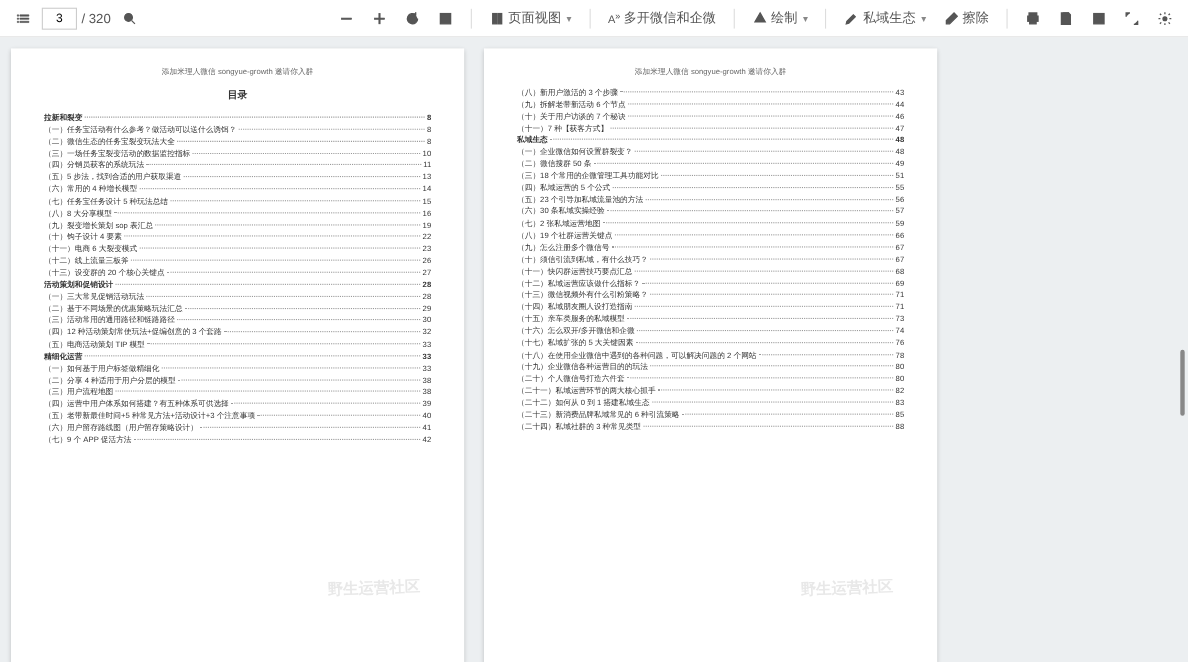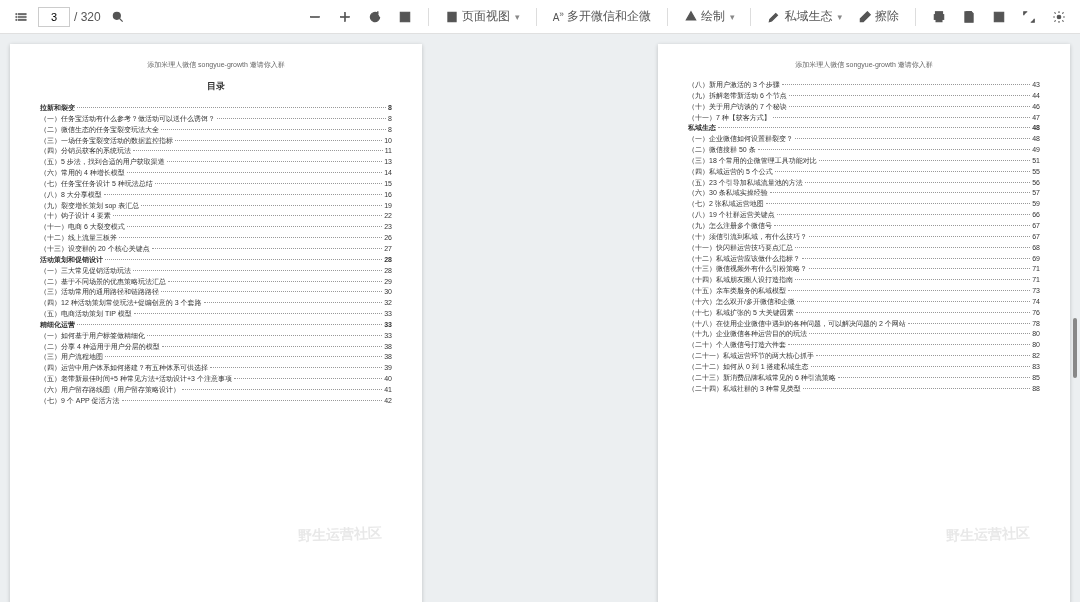--- a/index.html
+++ b/index.html
@@ -4,21 +4,21 @@
 <style>
 *{margin:0;padding:0;box-sizing:border-box;font-family:"Microsoft YaHei",sans-serif}
 body{background:#f5f5f5;width:1080px;height:602px;overflow:hidden;display:flex;flex-direction:column}
 .toolbar{height:34px;background:#fff;border-bottom:1px solid #e0e0e0;display:flex;align-items:center;padding:0 8px;font-size:12px;color:#555;gap:4px}
 .tb-sep{width:1px;height:18px;background:#ddd;margin:0 6px}
 .tb-btn{padding:3px 6px;display:flex;align-items:center;gap:3px;cursor:pointer;border-radius:2px}
 .page-input{width:32px;height:20px;border:1px solid #ccc;text-align:center;font-size:11px}
 .spacer{flex:1}
 .icon{width:14px;height:14px;display:inline-block;fill:#555;stroke:#555}
 .dd{font-size:9px;margin-left:2px;color:#888}
-.viewer{flex:1;background:#eceff1;display:flex;justify-content:space-between;align-items:flex-start;padding:10px;gap:18px;overflow:hidden;position:relative}
+.viewer{flex:1;background:#eceff1;display:flex;justify-content:flex-start;align-items:flex-start;padding:10px;gap:18px;overflow:hidden;position:relative}
 .page{background:#fff;width:412px;height:560px;box-shadow:0 1px 4px rgba(0,0,0,.2);padding:16px 30px;font-size:7px;color:#333;position:relative}
 .hdr{text-align:center;font-size:7px;color:#666;margin-bottom:10px}
 .title{text-align:center;font-size:9px;font-weight:bold;margin:6px 0 10px}
 .toc-line{display:flex;align-items:baseline;white-space:nowrap;line-height:1.55;font-size:7px}
 .toc-label{flex:0 0 auto}
 .toc-dots{flex:1;border-bottom:1px dotted #999;margin:0 2px;position:relative;top:-2px;min-width:8px}
 .toc-page{flex:0 0 auto}
 .bold .toc-label,.bold .toc-page{font-weight:bold}
 .wm{position:absolute;bottom:60px;right:40px;font-size:14px;color:#e8e8e8;font-weight:bold;transform:rotate(-2deg);pointer-events:none}
 .scroll-ind{position:absolute;right:3px;top:50%;width:4px;height:60px;background:#888;border-radius:2px}

